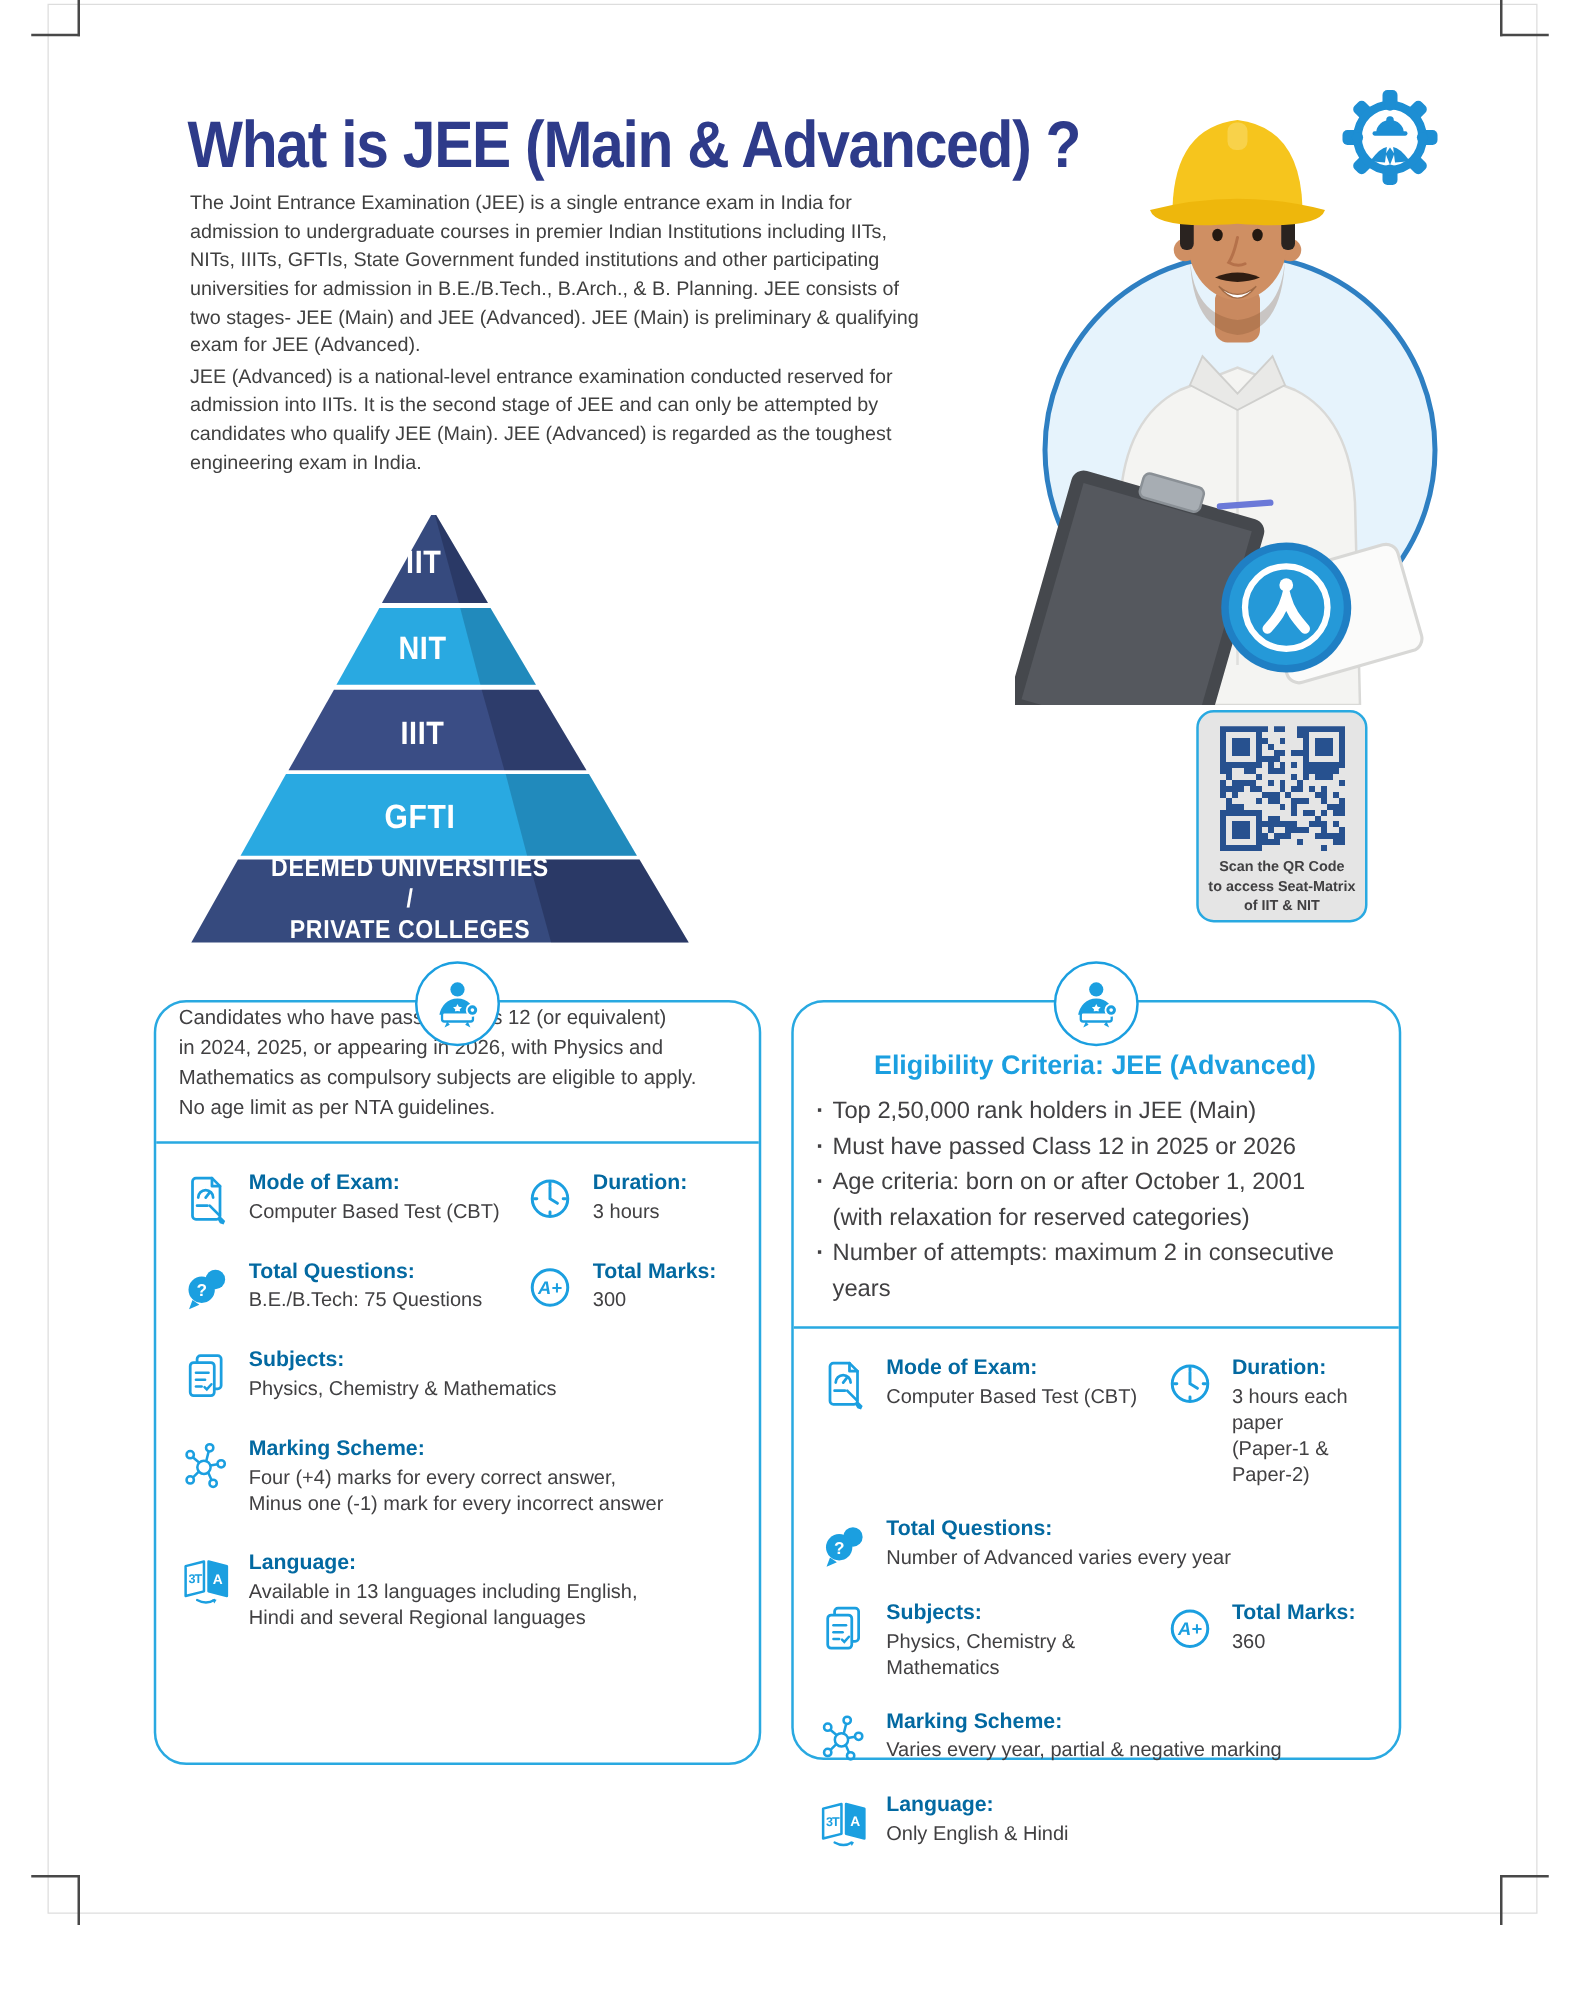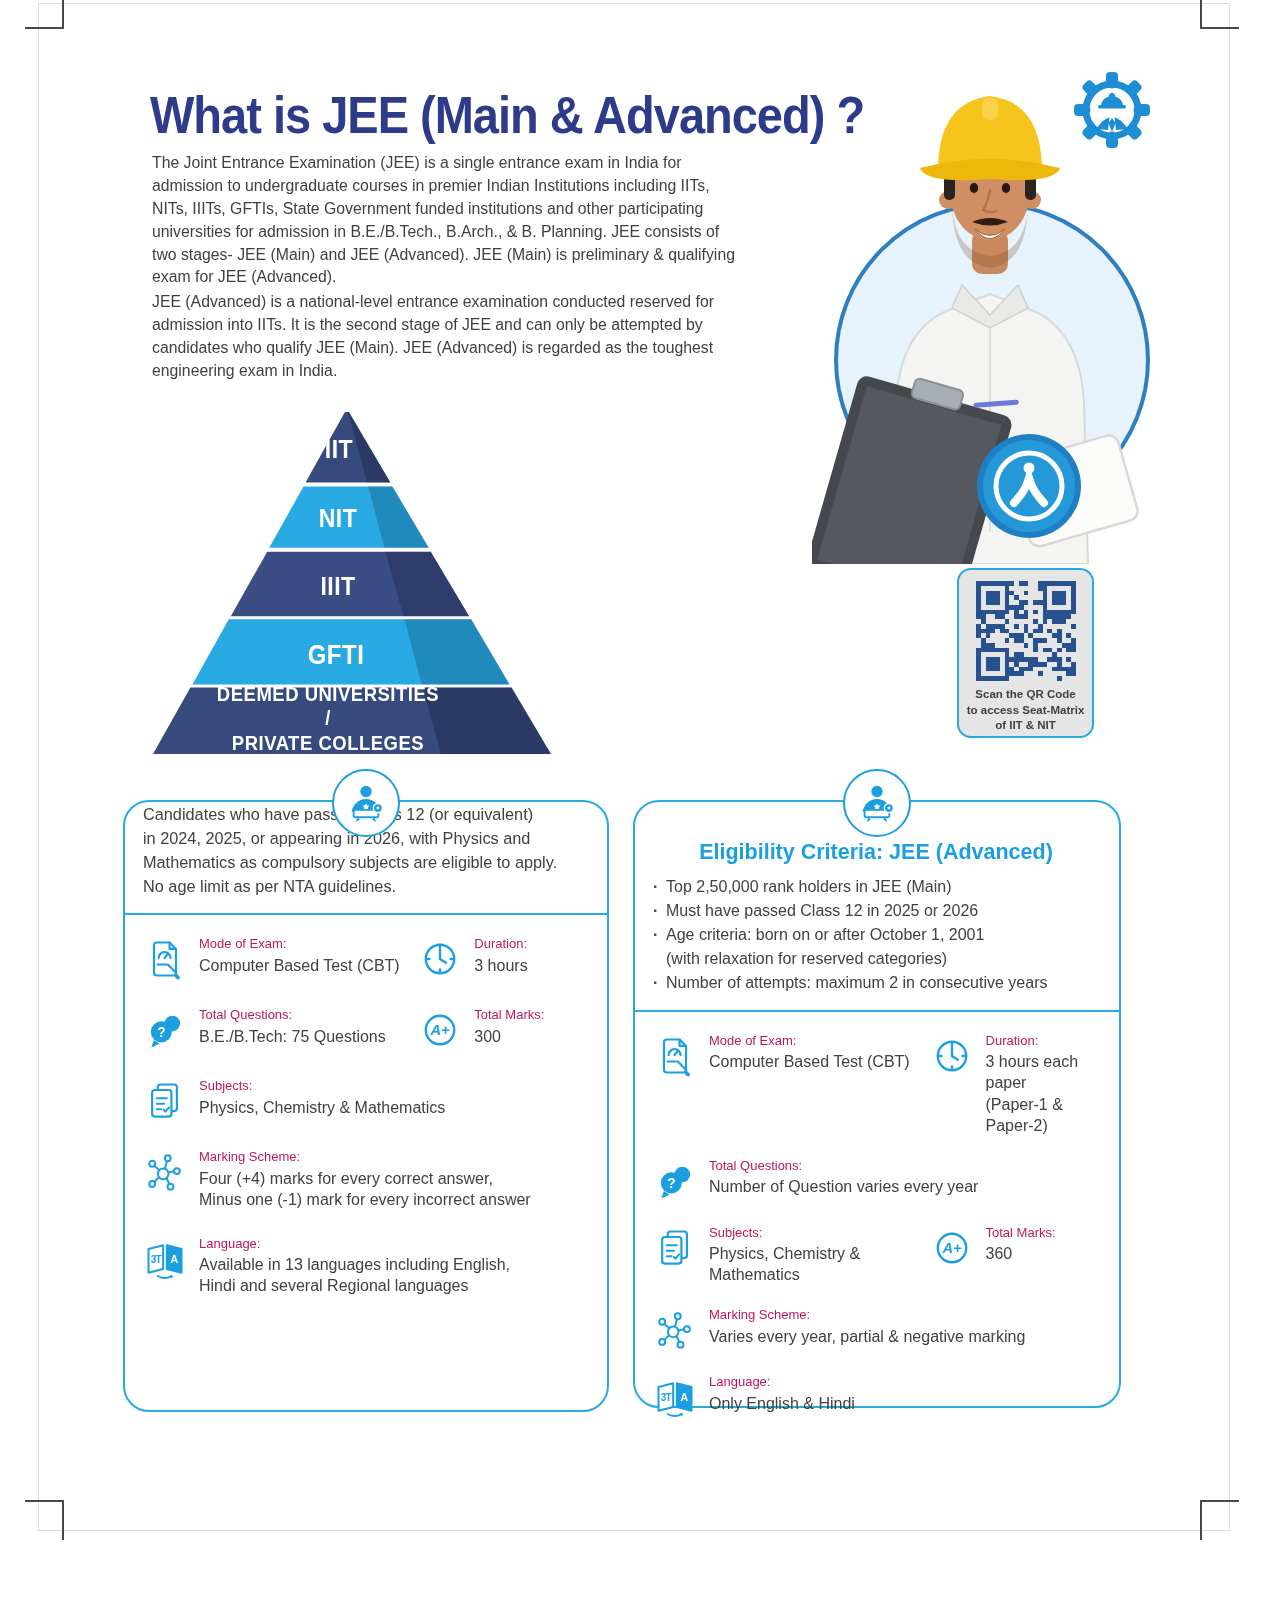--- a/index.html
+++ b/index.html
@@ -32,33 +32,33 @@
   
   .card{position:absolute;top:800px;background:#fff;border:2.5px solid #29a9e1;border-radius:26px;
         box-sizing:border-box;padding:0 20px 0 18px;}
   .card-main{left:123px;width:486px;height:612px;}
   .card-adv{left:633px;width:488px;height:608px;}
   .card-icon{position:absolute;top:-33px;left:50%;transform:translateX(-50%);width:64px;height:64px;
              border-radius:50%;background:#fff;border:2.5px solid #1b9fe0;display:flex;align-items:center;
              justify-content:center;}
   .card-title{margin:38px 0 10px;text-align:center;color:#1b9fe0;font-size:21.5px;font-weight:800;}
   .card-intro{margin:0;font-size:16.3px;line-height:1.48;color:#414042;}
-  .bullets{margin:4px 0 0;padding:0;list-style:none;font-size:16px;line-height:1.5;color:#414042;}
+  .bullets{margin:4px 0 0;padding:0;list-style:none;font-size:19px;line-height:1.5;color:#414042;}
   .bullets li{position:relative;padding-left:13px;}
   .bullets li::before{content:"\00B7";position:absolute;left:0;font-weight:800;}
   .card-divider{border:none;border-top:2px solid #29a9e1;margin:15px -20px 0 -18px;}
   .rows{display:flex;flex-direction:column;margin-top:22px;}
   .card-main .rows{gap:27px;}
   .card-adv .rows{gap:23px;}
   .row{display:flex;}
   .cell{display:flex;gap:12px;align-items:flex-start;min-width:0;}
   .cell.main{flex:0 0 62%;}
   .ic{width:44px;height:44px;flex:0 0 44px;}
   .txt{display:flex;flex-direction:column;}
-  .lbl{color:#be185d;font-weight:400;font-size:13px;line-height:1.1;}
+  .lbl{color:#0369a1;font-weight:700;font-size:17px;line-height:1.1;}
   .val{color:#414042;font-size:16px;line-height:1.32;margin-top:3px;}
 </style>
 </head>
 <body>
 
 <svg width="0" height="0" style="position:absolute" aria-hidden="true">
   <defs>
     <symbol id="i-exam" viewBox="0 0 48 48">
       <g fill="none" stroke="#1b9fe0" stroke-width="2.4" stroke-linecap="round" stroke-linejoin="round">
         <path d="M12 9 a3 3 0 0 1 3-3 h14 l7 7 v26 a3 3 0 0 1-3 3 H15 a3 3 0 0 1-3-3 Z"></path>
@@ -619,21 +619,21 @@
           </div>
         </div>
       </div>
       <div class="row">
         <div class="cell">
           <svg class="ic" viewBox="0 0 48 48">
               <use href="#i-question"></use>
             </svg>
           <div class="txt">
             <span class="lbl">Total Questions:</span>
-            <span class="val pre">Number of Question varies every year</span>
+            <span class="val pre">Number of Advanced varies every year</span>
           </div>
         </div>
       </div>
       <div class="row">
         <div class="cell main">
           <svg class="ic" viewBox="0 0 48 48">
               <use href="#i-pages"></use>
             </svg>
           <div class="txt">
             <span class="lbl">Subjects:</span>

